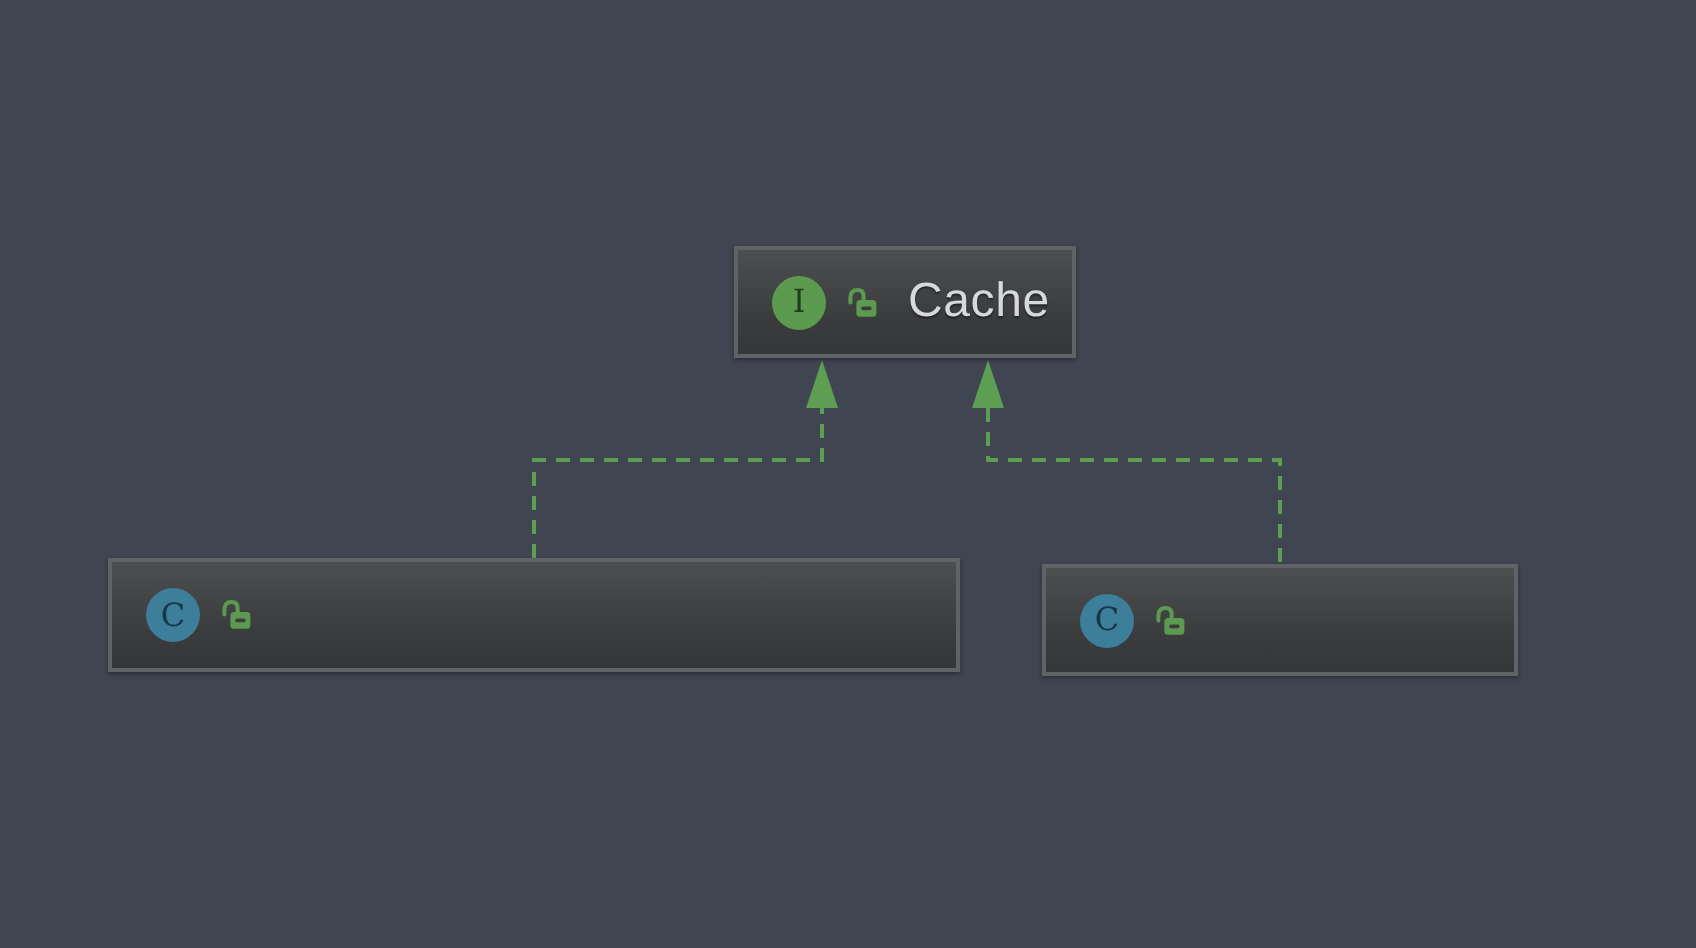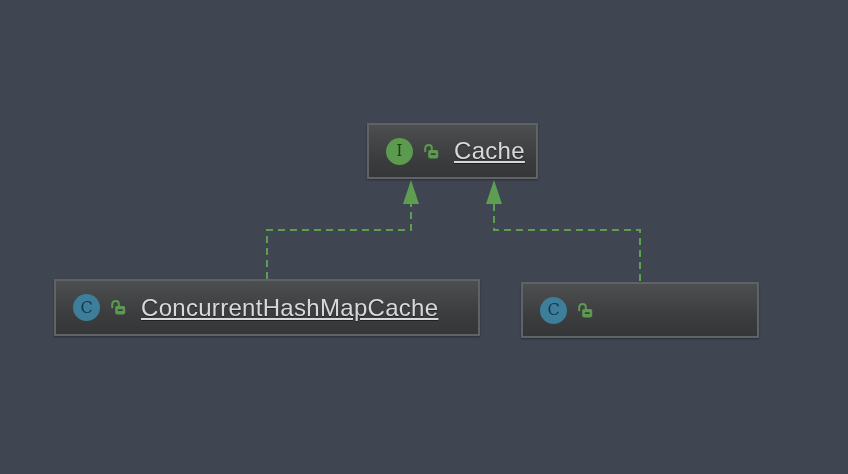--- a/index.html
+++ b/index.html
@@ -44,21 +44,20 @@
     gap: 9px;
     cursor: default;
   }
   .node-label {
     color: #d7d8da;
     font-size: 24px;
     letter-spacing: 0.3px;
     text-shadow: 0 1px 1px rgba(0,0,0,0.45);
     white-space: nowrap;
     padding-left: 4px;
-    text-decoration: underline;
   }
   .type-circle {
     width: 27px;
     height: 27px;
     border-radius: 50%;
     flex: 0 0 27px;
     display: flex;
     align-items: center;
     justify-content: center;
     font-family: "DejaVu Serif", serif;
@@ -105,21 +104,20 @@
     <span class="node-label">Cache</span>
   </div>
 
   <div class="node" style="left:54px; top:279px; width:426px; height:57px;">
     <span class="type-circle class">C</span>
     <svg class="lock-icon" viewBox="0 0 19 19">
       <path d="M3.2 9.2 L3.2 6.8 Q3.2 3 6.8 3 Q9.8 3 9.8 6.2 L9.8 8.2" fill="none" stroke="#5c9a50" stroke-width="2" stroke-linecap="round"></path>
       <rect x="6.2" y="8" width="10" height="8.4" rx="1.8" fill="#5c9a50"></rect>
       <rect x="8.6" y="11.3" width="5.2" height="1.8" rx="0.8" fill="#3c3d3f"></rect>
     </svg>
-    <span class="node-label">ConcurrentHashMapCache</span>
   </div>
 
   <div class="node" style="left:521px; top:282px; width:238px; height:56px;">
     <span class="type-circle class">C</span>
     <svg class="lock-icon" viewBox="0 0 19 19">
       <path d="M3.2 9.2 L3.2 6.8 Q3.2 3 6.8 3 Q9.8 3 9.8 6.2 L9.8 8.2" fill="none" stroke="#5c9a50" stroke-width="2" stroke-linecap="round"></path>
       <rect x="6.2" y="8" width="10" height="8.4" rx="1.8" fill="#5c9a50"></rect>
       <rect x="8.6" y="11.3" width="5.2" height="1.8" rx="0.8" fill="#3c3d3f"></rect>
     </svg>
   </div>

